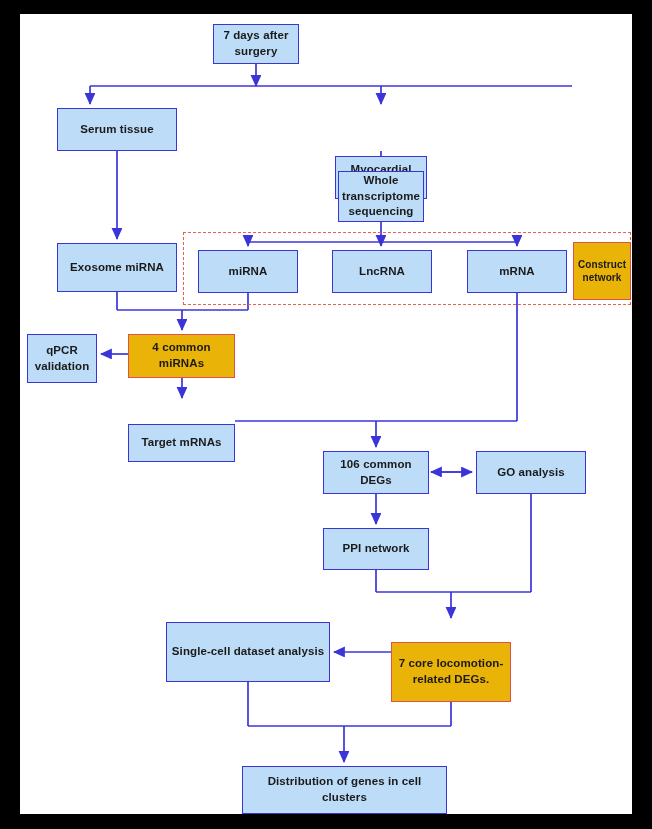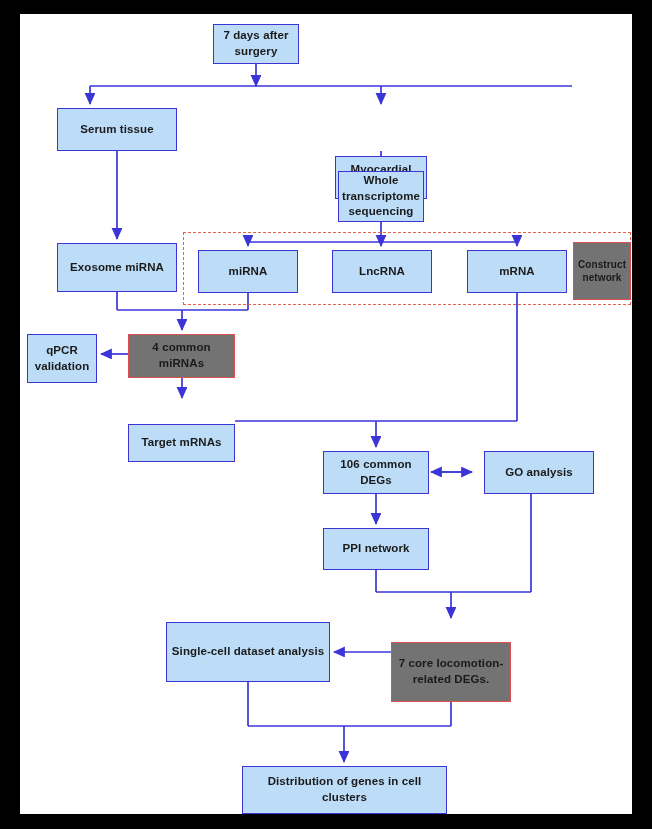--- a/index.html
+++ b/index.html
@@ -3,21 +3,21 @@
 <meta charset="utf-8">
 <style>
   html,body{margin:0;padding:0;background:#000;}
   body{width:652px;height:829px;overflow:hidden;font-family:"Liberation Sans",sans-serif;}
   #frame{position:absolute;left:0;top:0;width:652px;height:829px;background:#000;}
   #canvas{position:absolute;left:20px;top:14px;width:612px;height:800px;background:#fff;overflow:hidden;}
   #svgwrap{position:absolute;left:0;top:0;width:612px;height:800px;}
   .node{position:absolute;box-sizing:border-box;display:flex;align-items:center;justify-content:center;text-align:center;
         font-size:11.5px;font-weight:bold;color:#1a1a1a;line-height:1.35;letter-spacing:.1px;padding:8px 4px;}
   .blue{background:#bcdcf7;border:1.6px solid #3b35d8;}
-  .pink{background:#737373;border:1.6px solid #e05050;}
+  .pink{background:#eab308;border:1.6px solid #e05050;}
   .dashbox{position:absolute;box-sizing:border-box;border:1.5px dashed #e8604f;background:transparent;}
 </style>
 </head>
 <body>
 
 <div id="frame">
   <div id="canvas">
 
     <svg id="svgwrap" viewBox="0 0 612 800" width="612" height="800">
       <defs>
@@ -107,21 +107,21 @@
       </div>
     <div class="node pink" style="left:108px;top:320px;width:107px;height:44px;">
         <span>4 common miRNAs</span>
       </div>
     <div class="node blue" style="left:108px;top:380px;width:107px;height:38px;margin-top:30px;">
         <span>Target mRNAs</span>
       </div>
     <div class="node blue" style="left:303px;top:437px;width:106px;height:43px;">
         <span>106 common DEGs</span>
       </div>
-    <div class="node blue" style="left:456px;top:437px;width:110px;height:43px;margin-left:8px;">
+    <div class="node blue" style="left:456px;top:437px;width:110px;height:43px;">
         <span>GO analysis</span>
       </div>
     <div class="node blue" style="left:303px;top:514px;width:106px;height:42px;">
         <span>PPI network</span>
       </div>
     <div class="node blue" style="left:146px;top:608px;width:164px;height:60px;">
         <span>Single-cell dataset analysis</span>
       </div>
     <div class="node pink" style="left:371px;top:628px;width:120px;height:60px;">
         <span>7 core locomotion-related DEGs.</span>

